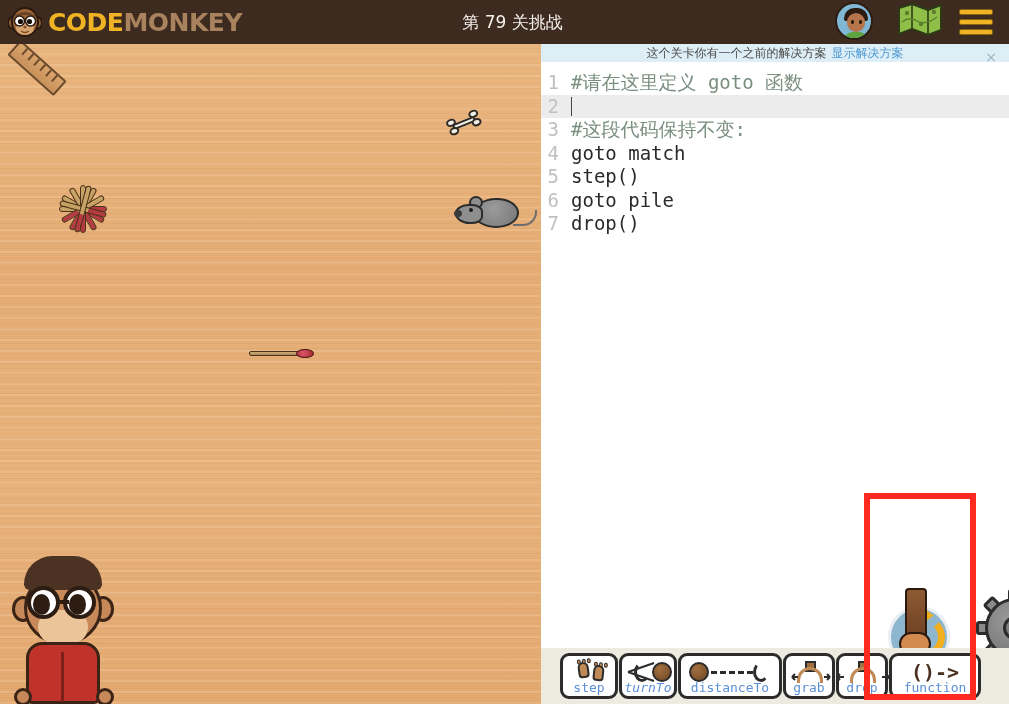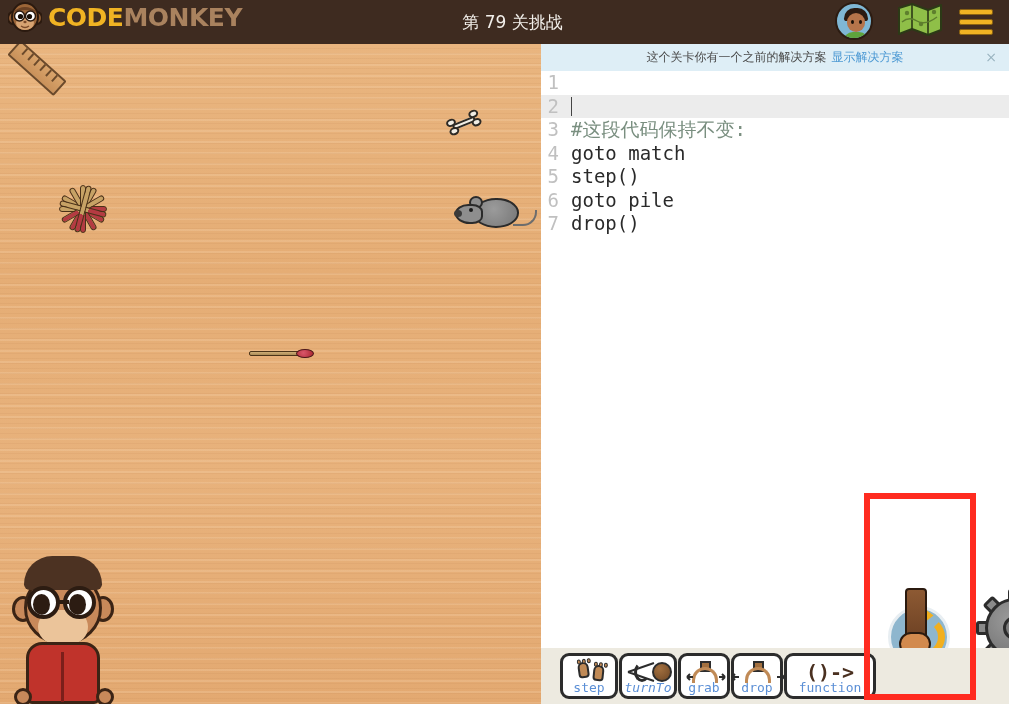--- a/index.html
+++ b/index.html
@@ -8,21 +8,21 @@
     overflow: hidden;
     font-family: "Liberation Sans", sans-serif;
     background: #fff;
   }
   #app { position: relative; width: 1009px; height: 704px; }
 
   
   #header {
     position: absolute; left: 0; top: 0; width: 1009px; height: 44px;
     background: #3E2B20;
-    display: flex; align-items: flex-start;
+    display: flex; align-items: center;
   }
   #logo-wrap { display: flex; align-items: center; padding-left: 8px; }
   #logo-monkey { width: 34px; height: 34px; position: relative; flex: 0 0 auto; }
   #logo-text {
     margin-left: 6px;
     font-family: "DejaVu Sans", sans-serif;
     font-weight: bold; font-size: 25px; letter-spacing: -0.5px;
     line-height: 1;
   }
   #logo-text .c1 { color: #F0B323; }
@@ -210,21 +210,21 @@
   }
   #mk-hand-l { left: 6px; }
   #mk-hand-r { left: 88px; }
 
   
   #right-panel {
     position: absolute; left: 541px; top: 44px; width: 468px; height: 660px;
     background: #FFFFFF;
   }
   #notice-bar {
-    position: relative; width: 468px; height: 27px;
+    position: relative; width: 468px; height: 18px;
     background: #DEEEF6;
     display: flex; align-items: center; justify-content: center;
     font-size: 12px; color: #4B4B4B;
     font-family: "DejaVu Sans", sans-serif;
   }
   #notice-link { color: #4E9AD4; margin-left: 5px; cursor: pointer; }
   #notice-close {
     position: absolute; right: 10px; top: 5px;
     width: 16px; height: 16px; line-height: 16px; text-align: center;
     color: #9AB4C0; font-size: 14px; cursor: pointer;
@@ -518,20 +518,21 @@
     <div id="notice-bar">
       <span>这个关卡你有一个之前的解决方案</span>
       <span id="notice-link">显示解决方案</span>
       <span id="notice-close">×</span>
     </div>
 
     <div id="editor">
       <div id="code-lines">
           <div class="code-line">
             <span class="ln">1</span>
+            <span class="ct comment">#请在这里定义 goto 函数</span>
           </div>
           <div class="code-line active">
             <span class="ln">2</span>
             <span class="ct"></span>
             <span class="caret"></span>
           </div>
           <div class="code-line">
             <span class="ln">3</span>
             <span class="ct comment">#这段代码保持不变:</span>
           </div>
@@ -598,20 +599,28 @@
         <div class="tool-art">
           <div class="disc" style="left:30px;top:3px;width:20px;height:20px;"></div>
           <div class="crescent" style="left:12px;top:3px;"></div>
           <svg style="position:absolute;left:4px;top:2px;" width="30" height="22" viewBox="0 0 30 22">
             <path d="M2 11 L28 2 M2 11 L28 20" stroke="#2C2C2C" stroke-width="2" fill="none"></path>
           </svg>
         </div>
         <div class="tool-label">turnTo</div>
       </div>
 
+      <div class="tool-btn" style="width:104px;">
+        <div class="tool-art">
+          <div class="disc" style="left:8px;top:3px;width:20px;height:20px;"></div>
+          <div class="dots-line" style="left:30px;width:42px;"></div>
+          <div class="crescent" style="left:72px;top:3px;"></div>
+        </div>
+        <div class="tool-label">distanceTo</div>
+      </div>
 
       <div class="tool-btn" style="width:52px;">
         <div class="tool-art">
           <div class="blockbox" style="left:19px;top:2px;"></div>
           <div class="arch" style="left:11px;top:8px;"></div>
           <svg style="position:absolute;left:4px;top:12px;" width="42" height="12" viewBox="0 0 42 12">
             <path d="M8 6 L2 6 M2 6 L5 3 M2 6 L5 9" stroke="#2C2C2C" stroke-width="2" fill="none"></path>
             <path d="M34 6 L40 6 M40 6 L37 3 M40 6 L37 9" stroke="#2C2C2C" stroke-width="2" fill="none"></path>
           </svg>
         </div>

